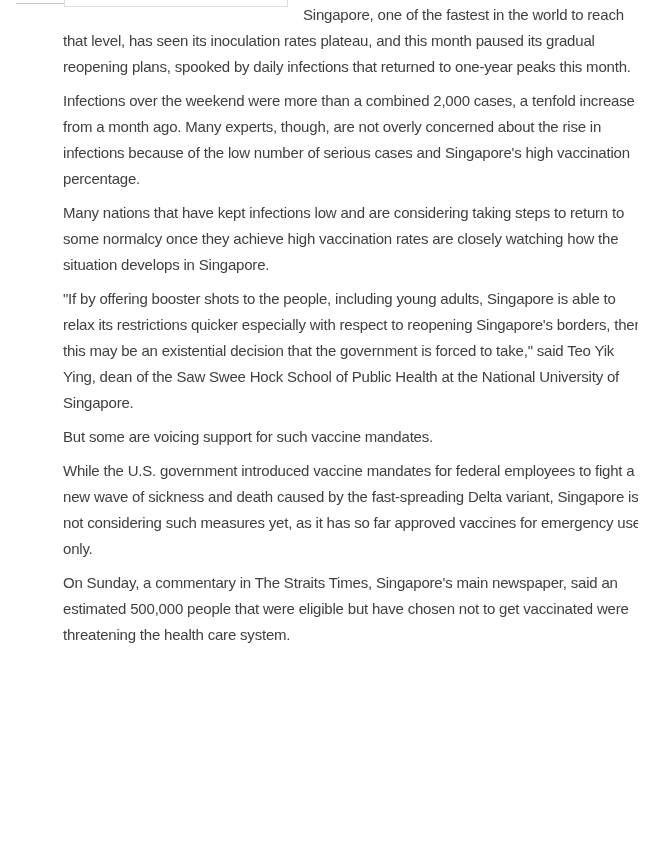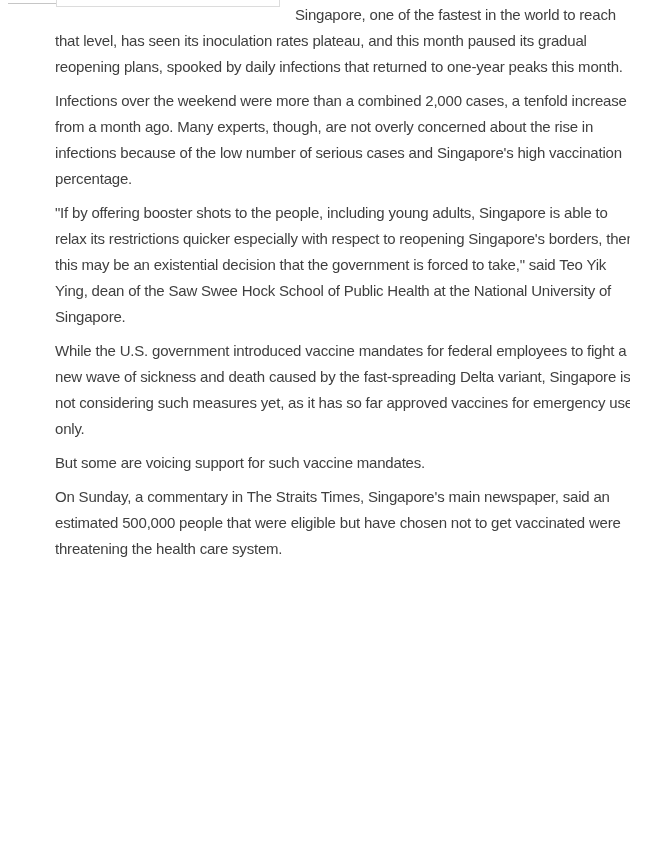--- a/index.html
+++ b/index.html
@@ -8,21 +8,21 @@
   }
   body {
     width: 670px;
     height: 862px;
     background: #ffffff;
     overflow: hidden;
     font-family: "Liberation Sans", "DejaVu Sans", sans-serif;
   }
   .viewport {
     position: absolute;
-    top: 0; left: 8px;
+    top: 0; left: 16px;
     width: 622px;
     height: 862px;
     overflow: hidden;
     background: #ffffff;
   }
   
   .frame-edge {
     position: absolute;
     top: 3px;
     left: 0;
@@ -64,19 +64,20 @@
 <body>
 
 <div class="viewport">
 
   <div class="frame-edge"></div>
   <div class="embed-box"></div>
 
   <div class="article">
     <p class="lead">Singapore, one of the fastest in the world to reach that level, has seen its inoculation rates plateau, and this month paused its gradual reopening plans, spooked by daily infections that returned to one-year peaks this month.</p>
     <p>Infections over the weekend were more than a combined 2,000 cases, a tenfold increase from a month ago. Many experts, though, are not overly concerned about the rise in infections because of the low number of serious cases and Singapore's high vaccination percentage.</p>
+    <p>Many nations that have kept infections low and are considering taking steps to return to some normalcy once they achieve high vaccination rates are closely watching how the situation develops in Singapore.</p>
     <p>"If by offering booster shots to the people, including young adults, Singapore is able to relax its restrictions quicker especially with respect to reopening Singapore's borders, then this may be an existential decision that the government is forced to take," said Teo Yik Ying, dean of the Saw Swee Hock School of Public Health at the National University of Singapore.</p>
+    <p>But some are voicing support for such vaccine mandates.</p>
     <p>While the U.S. government introduced vaccine mandates for federal employees to fight a new wave of sickness and death caused by the fast-spreading Delta variant, Singapore is not considering such measures yet, as it has so far approved vaccines for emergency use only.</p>
-    <p>But some are voicing support for such vaccine mandates.</p>
     <p>On Sunday, a commentary in The Straits Times, Singapore's main newspaper, said an estimated 500,000 people that were eligible but have chosen not to get vaccinated were threatening the health care system.</p>
   </div>
 
 </div>
 
 </body></html>

